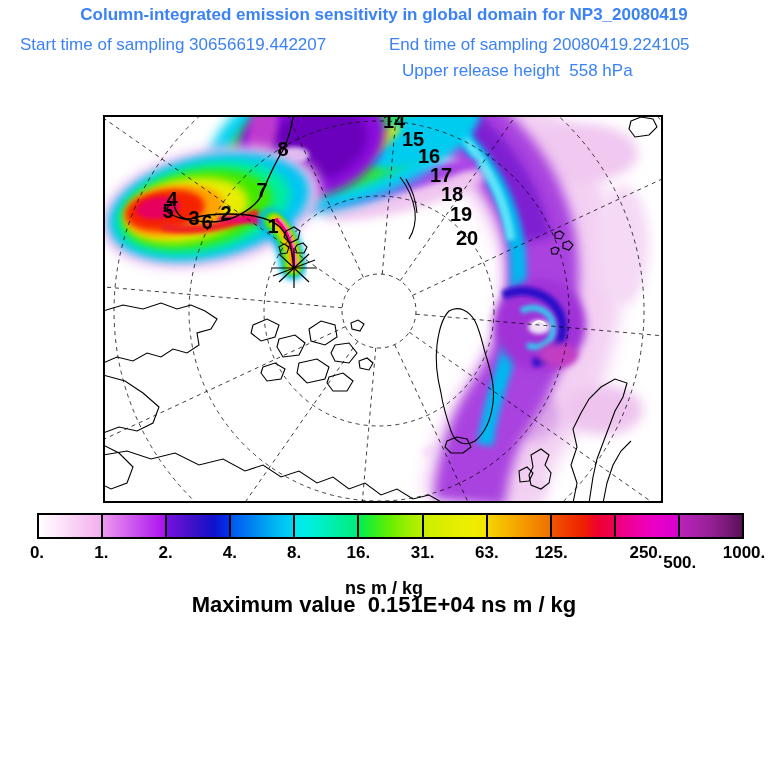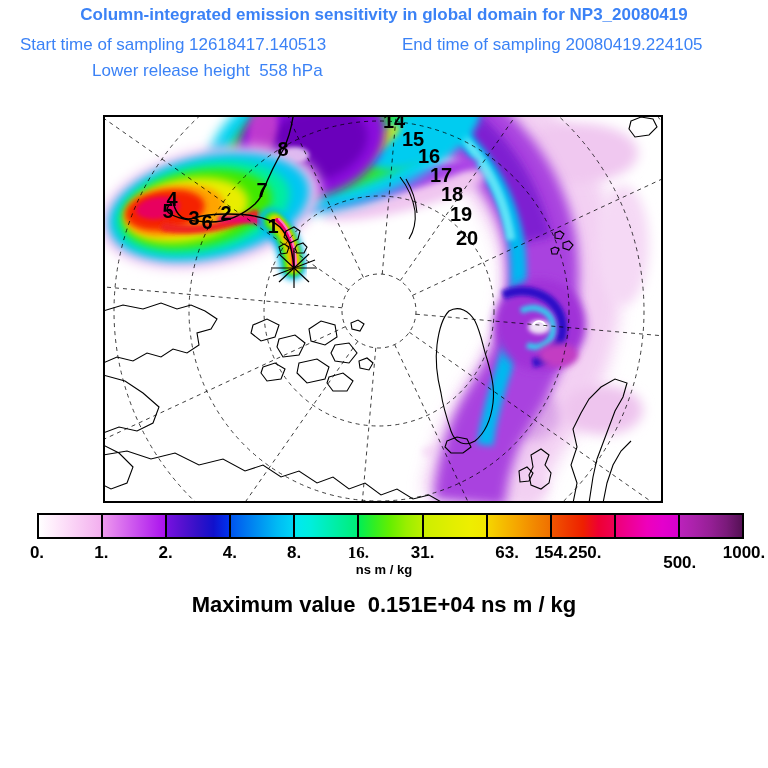--- a/index.html
+++ b/index.html
@@ -16,23 +16,23 @@
   .cb-seg:last-child{border-right:none;}
   .cb-tick{position:absolute;width:64px;text-align:center;font-weight:700;font-size:17px;color:#000;}
   .traj-num{font-family:"Liberation Sans",sans-serif;font-weight:700;font-size:20px;fill:#000;}
 </style>
 </head>
 <body>
 
 <div id="page">
 
   <div class="centerline bold hline" style="top:6px">Column-integrated emission sensitivity in global domain for NP3_20080419</div>
-  <span class="hline" style="left:20px;top:36px">Start time of sampling 12618417.140513</span>
-  <span class="hline" style="left:402px;top:36px">End time of sampling 20080419.224105</span>
-  <span class="hline" style="left:92px;top:62px">Lower release height  558 hPa</span>
+  <span class="hline" style="left:20px;top:36px">Start time of sampling 30656619.442207</span>
+  <span class="hline" style="left:389px;top:36px">End time of sampling 20080419.224105</span>
+  <span class="hline" style="left:402px;top:62px">Upper release height  558 hPa</span>
 
   <div id="map-wrap">
   <svg id="mapsvg" width="560" height="388" viewBox="0 0 560 388">
     <defs>
       <filter id="b2" x="-60%" y="-60%" width="220%" height="220%">
             <feGaussianBlur stdDeviation="2"></feGaussianBlur>
           </filter>
       <filter id="b3" x="-60%" y="-60%" width="220%" height="220%">
             <feGaussianBlur stdDeviation="3"></feGaussianBlur>
           </filter>
@@ -216,24 +216,24 @@
       <div class="cb-seg" style="background: linear-gradient(to right, rgb(240, 85, 0), rgb(238, 58, 0), rgb(238, 32, 0), rgb(238, 0, 51), rgb(238, 0, 85));"></div>
       <div class="cb-seg" style="background: linear-gradient(to right, rgb(238, 0, 119), rgb(238, 0, 153), rgb(238, 0, 187), rgb(228, 0, 204), rgb(216, 0, 204));"></div>
       <div class="cb-seg" style="background: linear-gradient(to right, rgb(187, 34, 187), rgb(169, 34, 169), rgb(149, 31, 149), rgb(122, 26, 122), rgb(85, 17, 85));"></div>
     </div>
   <div id="cbticks">
       <span class="cb-tick" style="left: 5px; top: 543px;">0.</span>
       <span class="cb-tick" style="left: 69.2727px; top: 543px;">1.</span>
       <span class="cb-tick" style="left: 133.545px; top: 543px;">2.</span>
       <span class="cb-tick" style="left: 197.818px; top: 543px;">4.</span>
       <span class="cb-tick" style="left: 262.091px; top: 543px;">8.</span>
-      <span class="cb-tick" style="left: 326.364px; top: 543px; font-family: Liberation Serif, serif;">16.</span>
+      <span class="cb-tick" style="left: 326.364px; top: 543px;">16.</span>
       <span class="cb-tick" style="left: 390.636px; top: 543px; text-align: center;">31.</span>
-      <span class="cb-tick" style="left: 454.909px; top: 543px; text-align: right;">63.</span>
-      <span class="cb-tick" style="left: 519.182px; top: 543px;">154.</span>
-      <span class="cb-tick" style="left: 553px; top: 543px;">250.</span>
+      <span class="cb-tick" style="left: 454.909px; top: 543px;">63.</span>
+      <span class="cb-tick" style="left: 519.182px; top: 543px;">125.</span>
+      <span class="cb-tick" style="left: 614px; top: 543px;">250.</span>
       <span class="cb-tick" style="left: 647.727px; top: 543px; margin-top: 10px;">500.</span>
       <span class="cb-tick" style="left: 712px; top: 543px;">1000.</span>
     </div>
 
-  <div class="centerline bold" style="top:562px;font-size:13px">ns m / kg</div>
+  <div class="centerline bold" style="top:578px;font-size:18px">ns m / kg</div>
   <div class="centerline bold" style="top:592px;font-size:22px">Maximum value  0.151E+04 ns m / kg</div>
 </div>
 
 </body></html>

